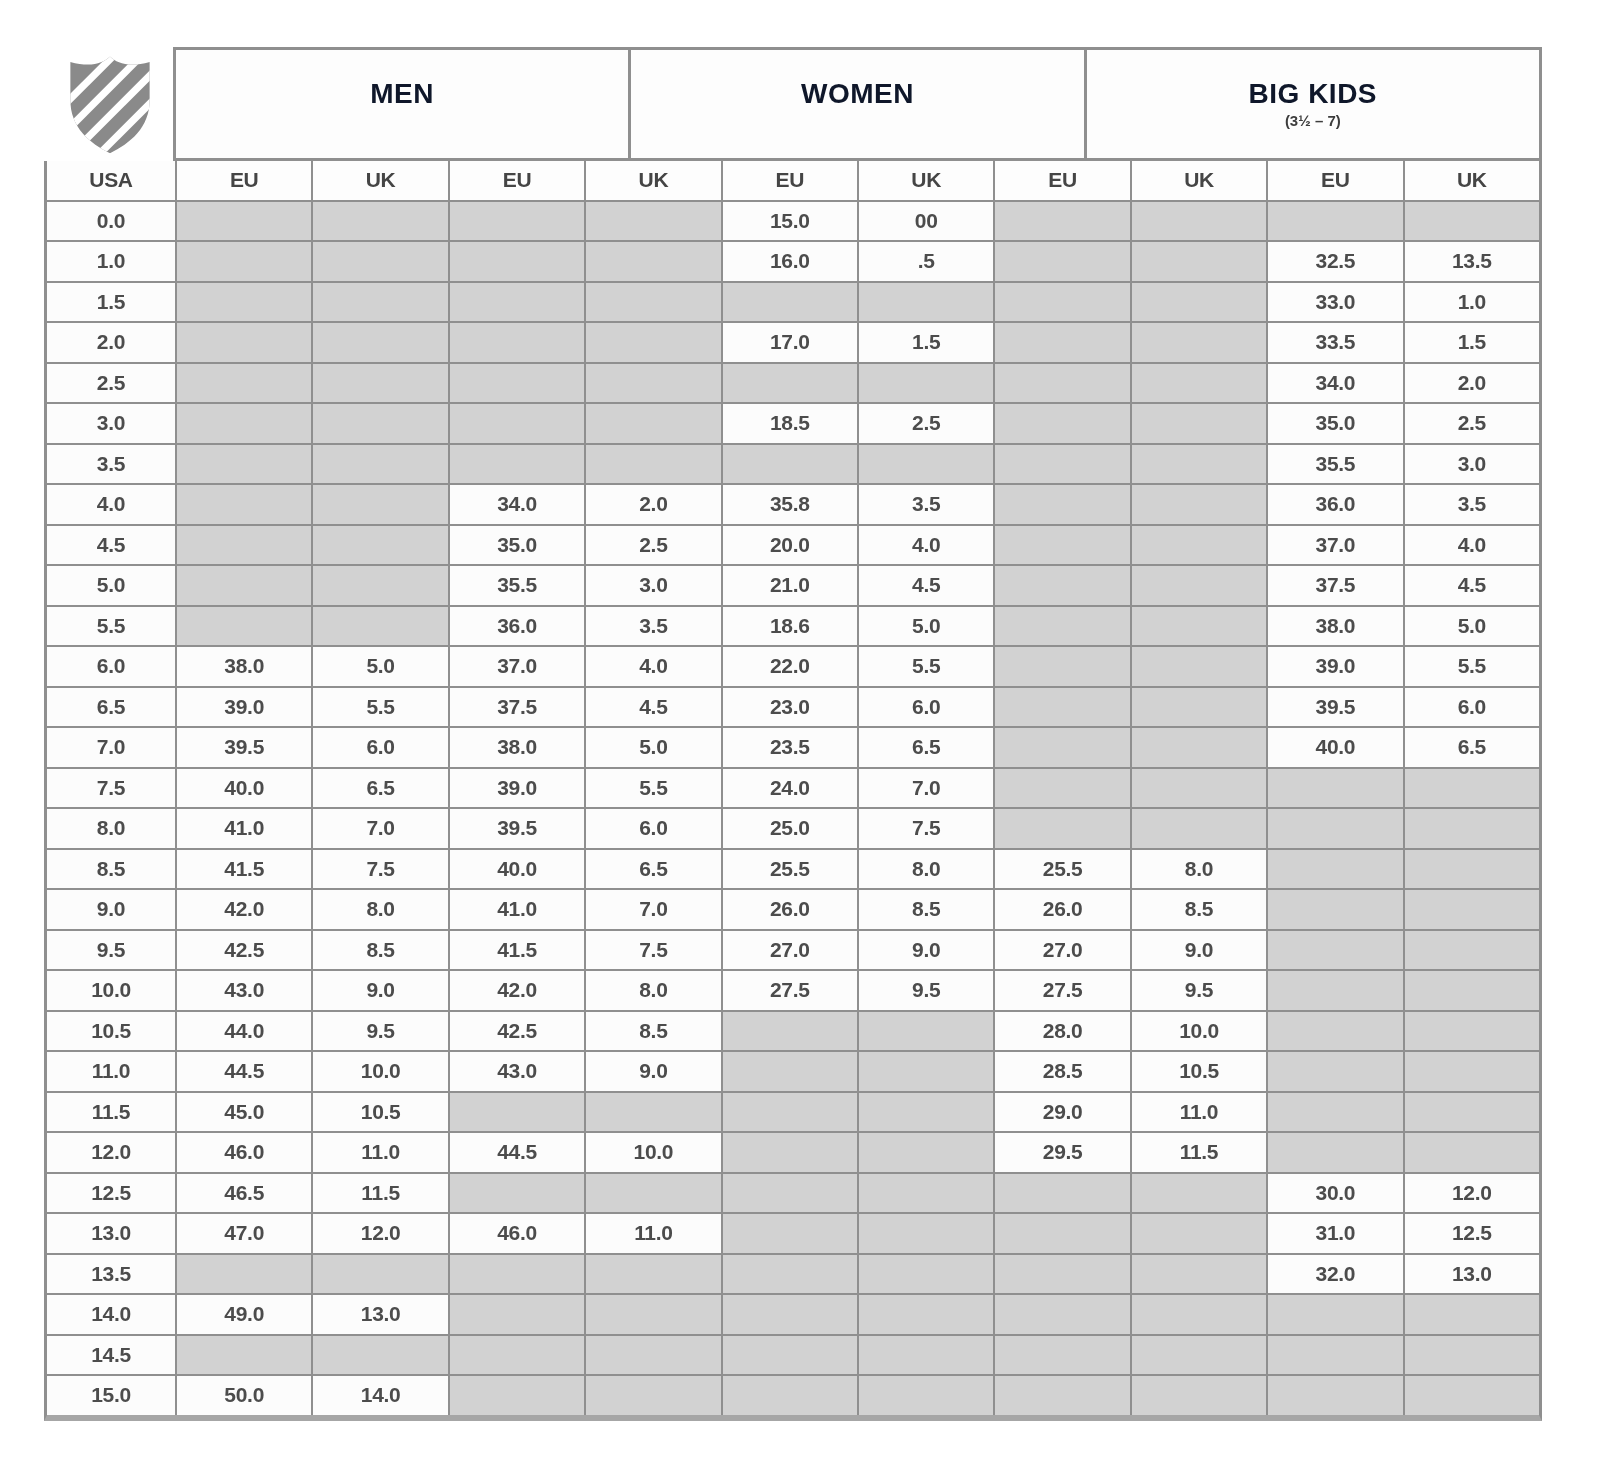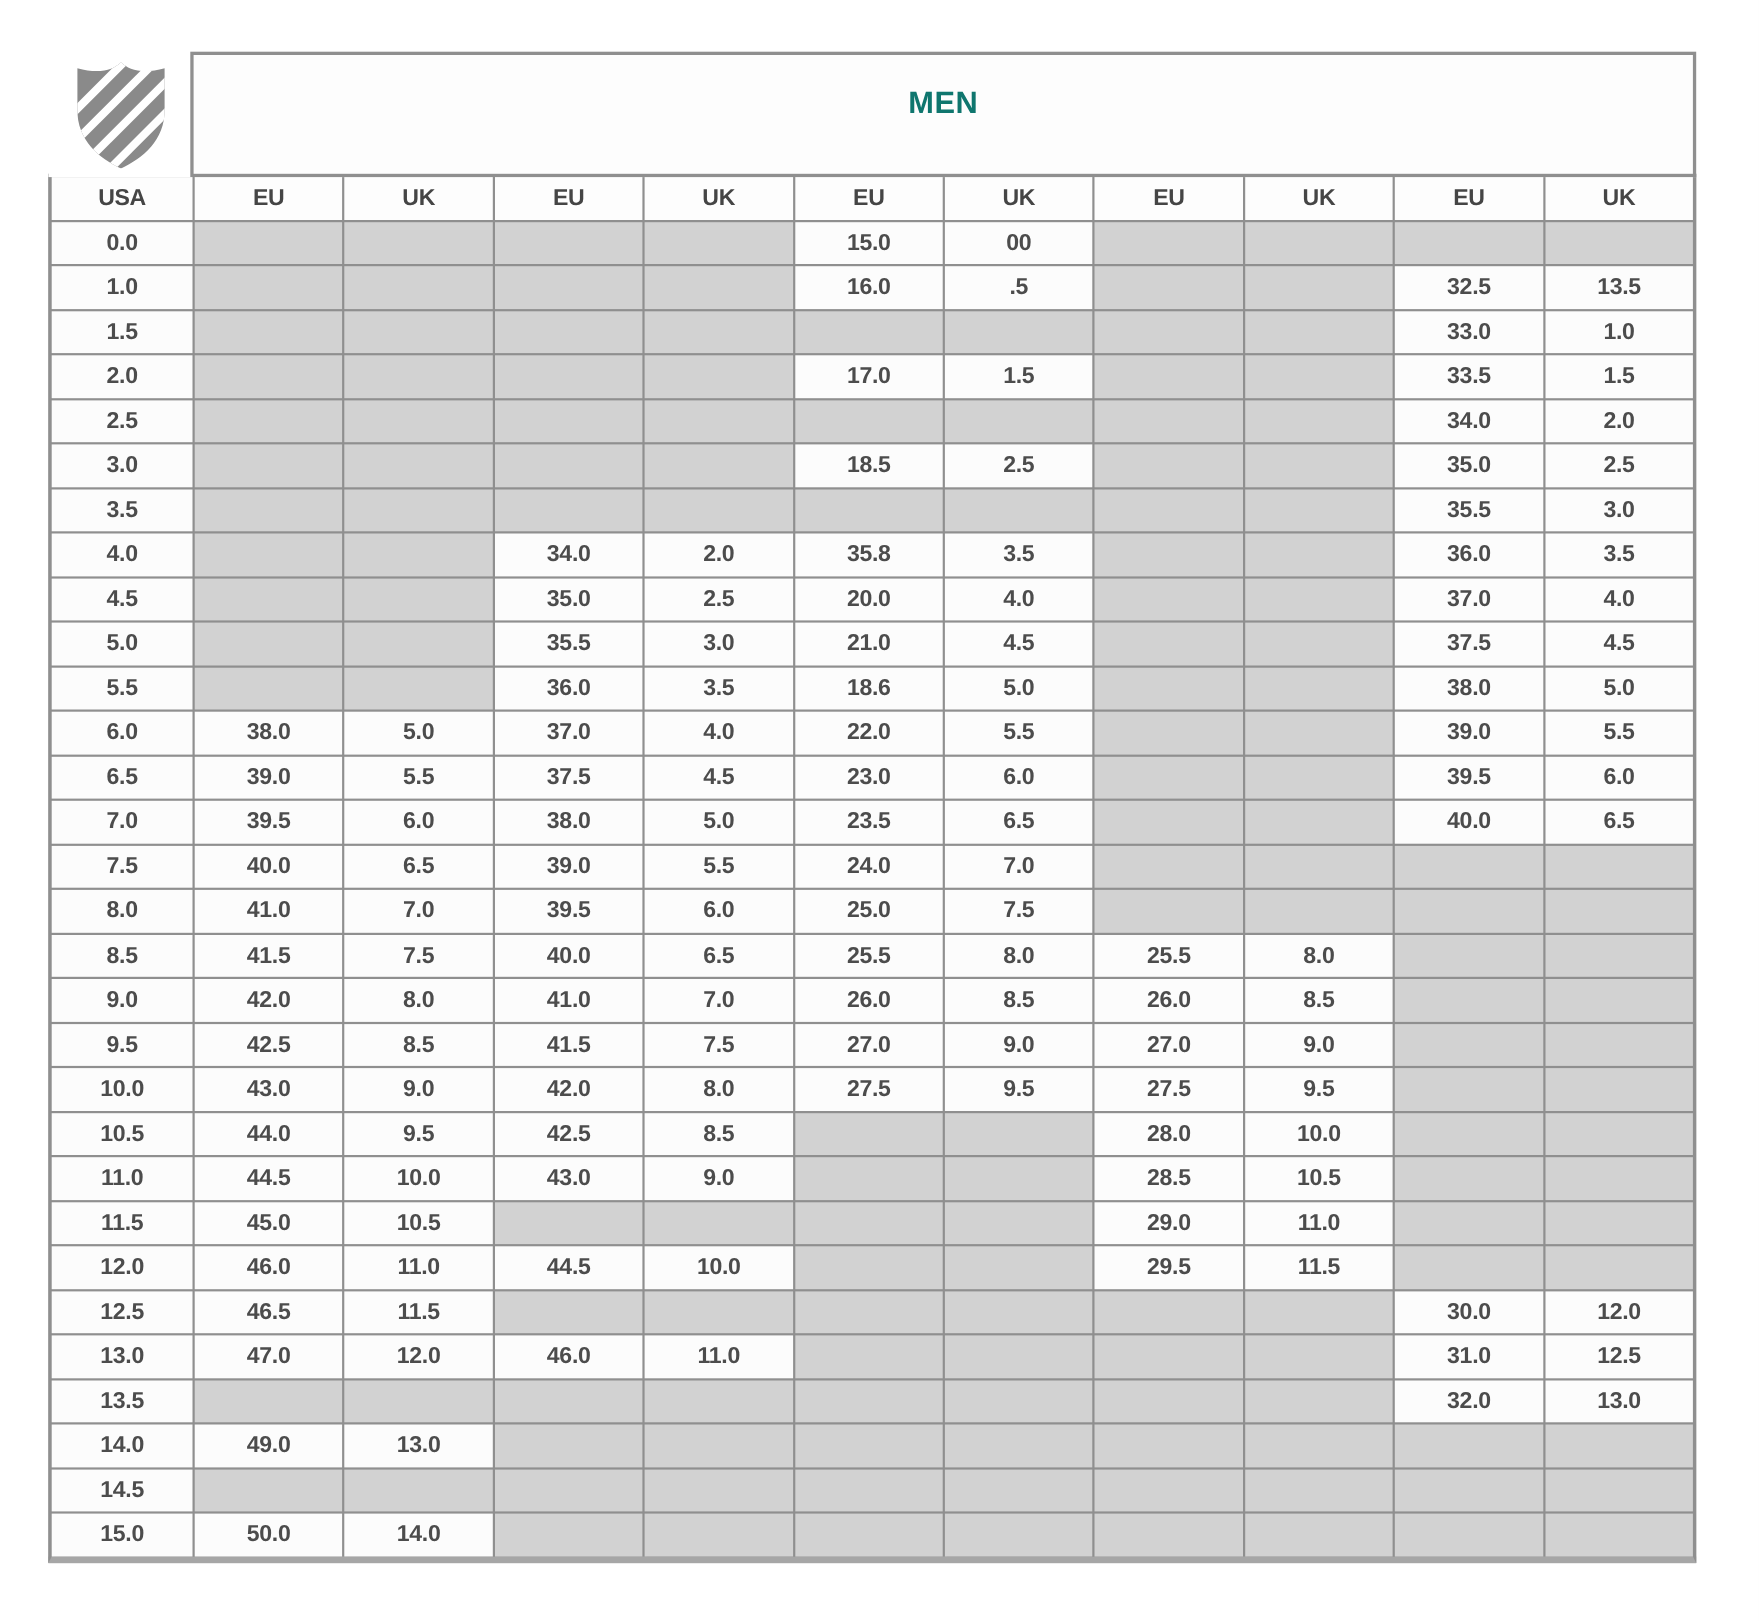--- a/index.html
+++ b/index.html
@@ -15,21 +15,21 @@
     width:132px;flex:0 0 132px;background:#ffffff;
     display:flex;align-items:center;justify-content:center;
   }
   .group-box{
     flex:1 1 0;background:#fdfdfd;border:3px solid #8f8f8f;margin-left:-3px;
     display:flex;flex-direction:column;align-items:center;justify-content:center;
     box-sizing:border-box;
   }
   .group-box:first-of-type{margin-left:0;}
   .group-title{
-    font-size:28px;font-weight:bold;color:#0f766e;letter-spacing:0.5px;line-height:1.05;
+    font-size:28px;font-weight:bold;color:#0f172a;letter-spacing:0.5px;line-height:1.05;
   }
   .group-sub{
     font-size:15px;font-weight:bold;color:#3d3d3d;margin-top:3px;min-height:17px;
   }
 
   
   .grid{
     display:grid;
     grid-template-columns:128px repeat(10,1fr);
     grid-auto-rows:38.5px;
@@ -74,20 +74,28 @@
           <line x1="31" y1="120" x2="151" y2="0" stroke="#ffffff" stroke-width="8"></line>
           <line x1="62" y1="120" x2="182" y2="0" stroke="#ffffff" stroke-width="8"></line>
         </g>
       </svg>
     </div>
 
     <div class="group-box">
       <div class="group-title">MEN</div>
       <div class="group-sub"></div>
     </div>
+    <div class="group-box">
+      <div class="group-title">WOMEN</div>
+      <div class="group-sub"></div>
+    </div>
+    <div class="group-box">
+      <div class="group-title">BIG KIDS</div>
+      <div class="group-sub">(3½ – 7)</div>
+    </div>
   </div>
 
   <div class="grid">
       <div class="cell hdr ge">USA</div>
       <div class="cell hdr">EU</div>
       <div class="cell hdr ge">UK</div>
       <div class="cell hdr">EU</div>
       <div class="cell hdr ge">UK</div>
       <div class="cell hdr">EU</div>
       <div class="cell hdr ge">UK</div>

